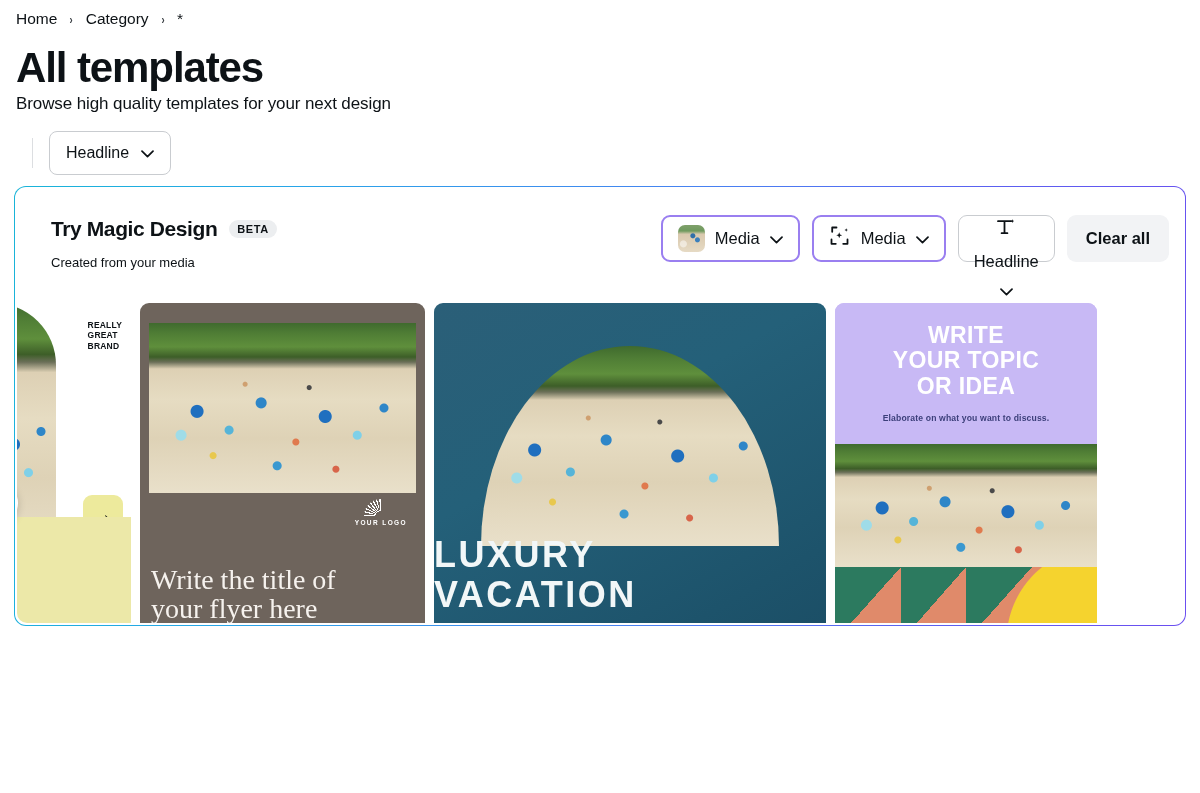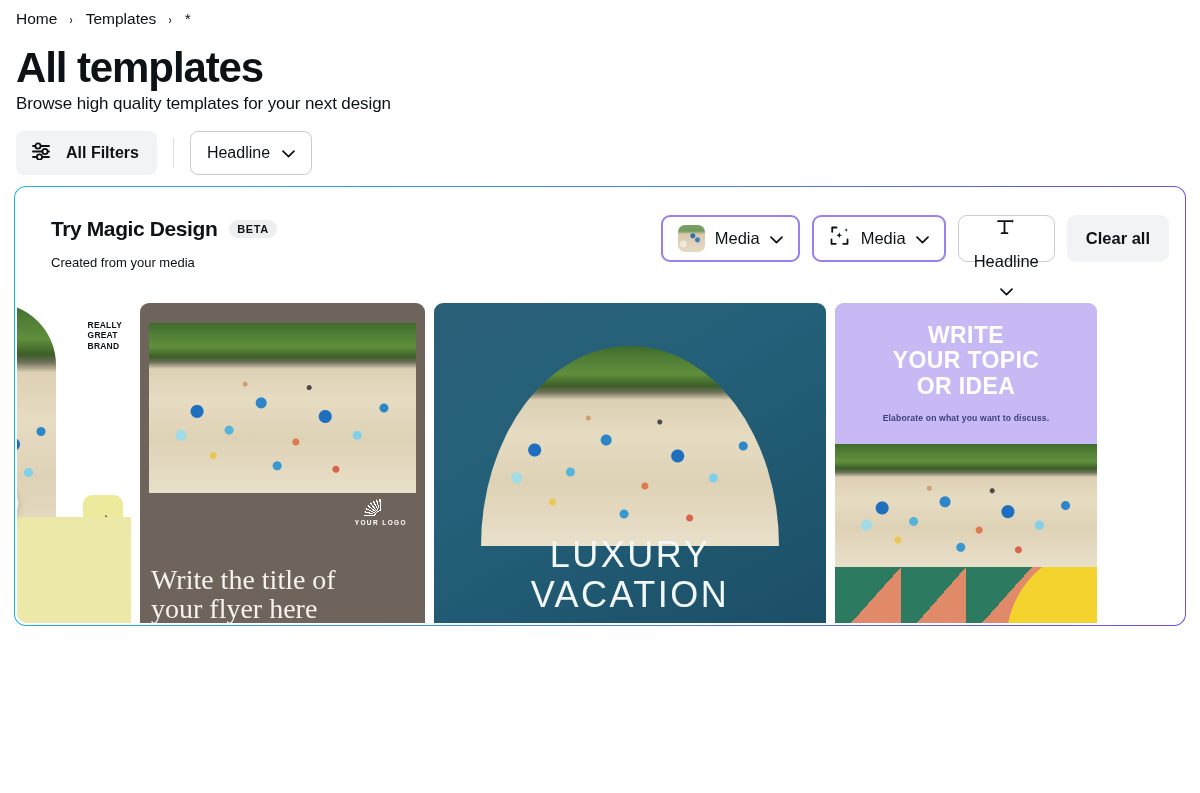--- a/index.html
+++ b/index.html
@@ -211,23 +211,23 @@
   .c3 {
     position: absolute; inset: 0;
     background: linear-gradient(150deg, #2b5f78 0%, #246079 35%, #1d536b 75%, #1a4b62 100%);
   }
   .c3-arch {
     position: absolute; left: 50%; transform: translateX(-50%);
     top: 43px; width: 298px; height: 200px; overflow: hidden;
   }
   .c3-title {
     position: absolute; left: 0; right: 0; top: 232px;
-    text-align: center; color: #f2f7f8;
+    text-align: left; color: #f2f7f8;
     font-family: "Liberation Sans", sans-serif;
-    font-size: 36px; font-weight: 400; line-height: 1.12;
+    font-size: 36px; font-weight: 700; line-height: 1.12;
     letter-spacing: 2.5px; white-space: pre-line;
   }
 
   
   .c4 { position: absolute; inset: 0; background: #c8b9f5; }
   .c4-top {
     position: absolute; left: 0; right: 0; top: 0; height: 141px;
     background: #c8b9f5; display: flex; flex-direction: column;
     align-items: center; justify-content: center; padding: 0 10px;
   }
@@ -250,44 +250,31 @@
     background: radial-gradient(circle at 100% 100%, #f5d32e 0 94px, transparent 95px);
   }
   .thumb-round { border-radius: 9px; }
 </style>
 </head>
 <body>
 
 <div class="breadcrumb">
   <span class="crumb">Home</span>
   <span class="crumb-sep">›</span>
-  <span class="crumb">Templates</span>
+  <span class="crumb">Category</span>
   <span class="crumb-sep">›</span>
   <span class="crumb">*</span>
 </div>
 
 <div class="page-head">
   <div class="page-title">All templates</div>
   <div class="page-sub">Browse high quality templates for your next design</div>
 </div>
 
 <div class="filter-row">
-  <div class="all-filters">
-    <span>
-      <svg width="22" height="18" viewBox="0 0 22 18" fill="none">
-        <line x1="1" y1="4" x2="17" y2="4" stroke="#0d1216" stroke-width="1.9" stroke-linecap="round"></line>
-        <line x1="1" y1="9.5" x2="17" y2="9.5" stroke="#0d1216" stroke-width="1.9" stroke-linecap="round"></line>
-        <line x1="1" y1="15" x2="17" y2="15" stroke="#0d1216" stroke-width="1.9" stroke-linecap="round"></line>
-        <circle cx="6" cy="4" r="2.6" fill="#fff" stroke="#0d1216" stroke-width="1.9"></circle>
-        <circle cx="13" cy="9.5" r="2.6" fill="#fff" stroke="#0d1216" stroke-width="1.9"></circle>
-        <circle cx="7.5" cy="15" r="2.6" fill="#fff" stroke="#0d1216" stroke-width="1.9"></circle>
-      </svg>
-    </span>
-    <span>All Filters</span>
-  </div>
   <div class="divider-v"></div>
   <div class="pill">
     <span>Headline</span>
     <span>
       <svg width="13" height="8" viewBox="0 0 13 8" fill="none">
         <path d="M1 1.2 L6.5 6.6 L12 1.2" stroke="#0d1216" stroke-width="1.7" stroke-linecap="round" stroke-linejoin="round"></path>
       </svg>
     </span>
   </div>
 </div>

